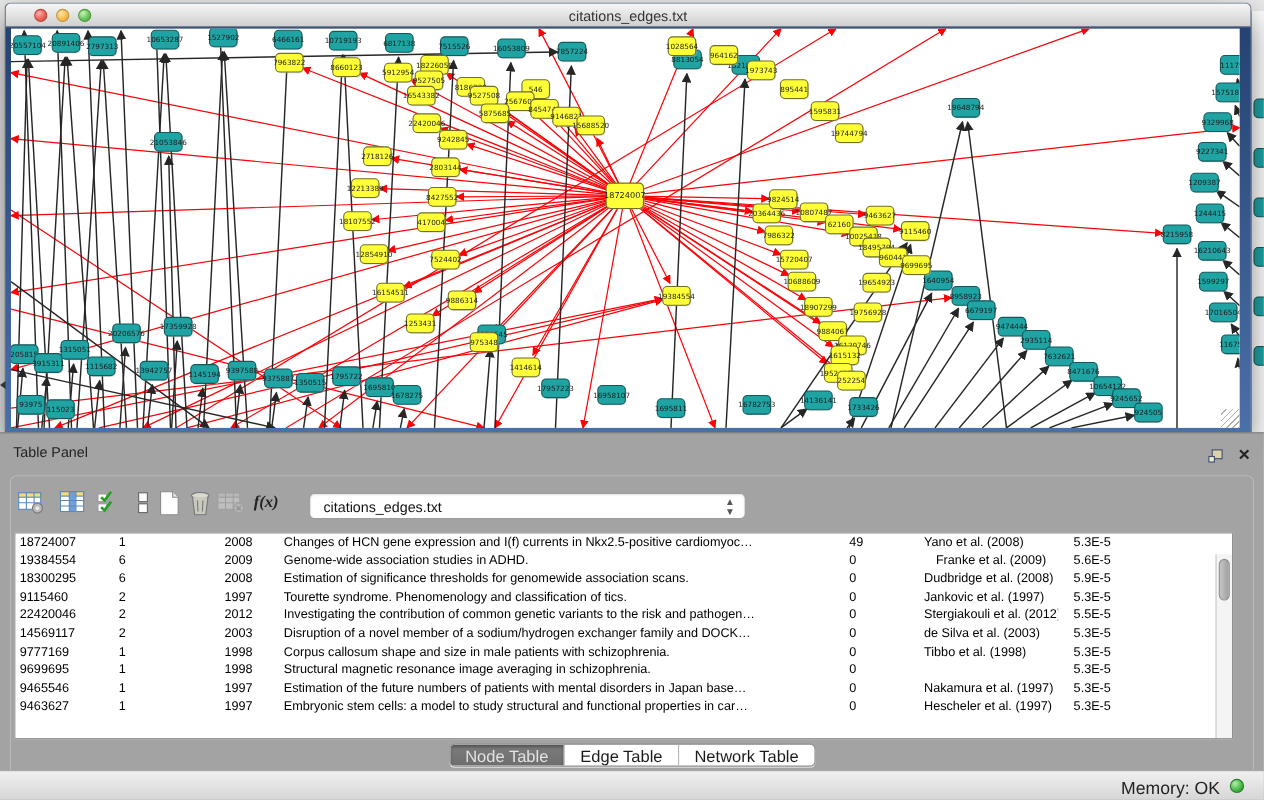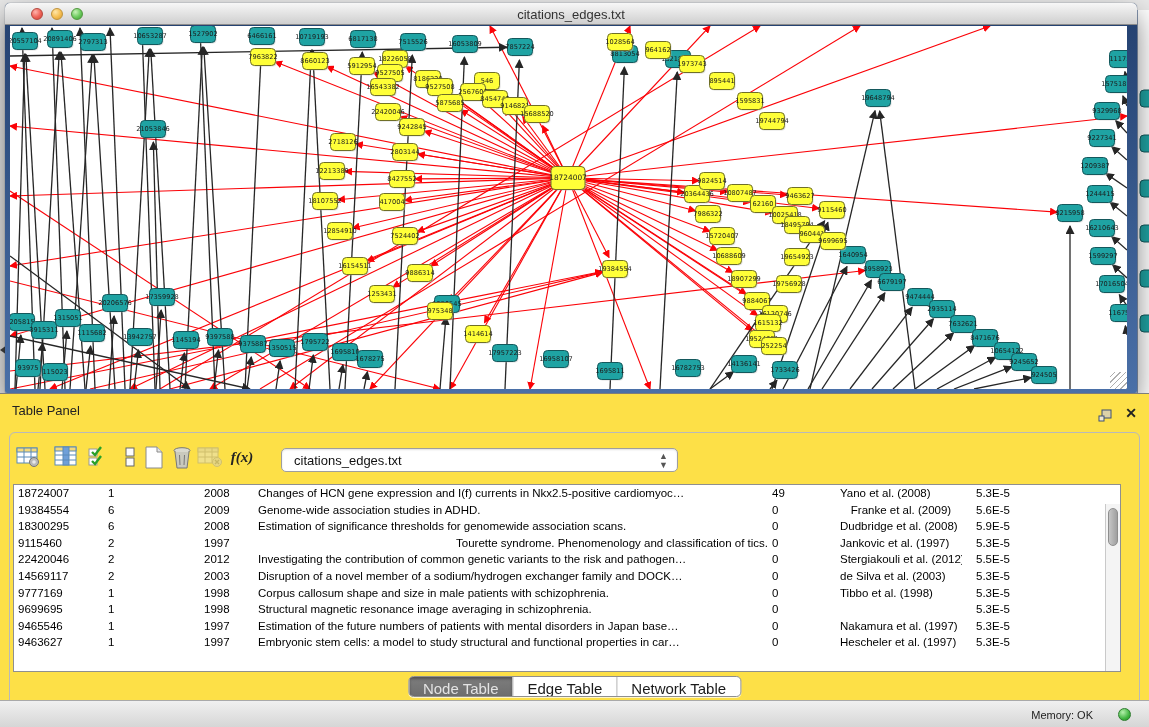--- a/index.html
+++ b/index.html
@@ -23,21 +23,21 @@
     background:repeating-linear-gradient(135deg, transparent 0 3px, #9a9a9a 3px 4px); opacity:.8; }
 
   
   .bg-window { position:absolute; left:1137px; top:10px; width:12px; height:383px;
     background:#fff; border-left:1px solid #93a3bd; overflow:hidden; }
   .left-artifact { position:absolute; left:0px; top:345px; width:0; height:0;
     border-top:5px solid transparent; border-bottom:5px solid transparent; border-right:7px solid #444; }
 
   
   .table-panel { position:absolute; left:0; top:393px; width:1149px; height:334px;
-    background:#fde047; border-top:1px solid #7d7d7d; }
+    background:#a3a3a3; border-top:1px solid #7d7d7d; }
   .panel-title { position:absolute; left:12px; top:9px; font-size:13px; color:#222; }
   .panel-ctl { position:absolute; top:14px; cursor:default; }
   .panel-body { position:absolute; left:9px; top:38px; width:1131px; height:288px;
     border:1px solid #b9b9b9; border-radius:6px; }
 
   .toolbar-btn { position:absolute; top:52px; width:28px; height:26px; text-align:center; }
   .combo { position:absolute; left:281px; top:54px; width:397px; height:24px; background:#fff;
     border:1px solid #9e9e9e; border-radius:5px; box-shadow:inset 0 1px 2px rgba(0,0,0,.12); }
   .combo-text { position:absolute; left:12px; top:4px; font-size:13px; color:#111; }
   .combo-arrows { position:absolute; right:9px; top:3px; font-size:9px; color:#555; line-height:9px; text-align:center; }
@@ -59,21 +59,21 @@
   .tabs { position:absolute; left:50%; transform:translateX(-50%); top:282px; height:21px;
     display:flex; border:1px solid #8f8f8f; border-radius:5px; overflow:hidden;
     background:#fff; box-shadow:0 1px 0 rgba(255,255,255,.7); }
   .tab { font-size:15px; color:#1b1b1b; padding:3px 14px 0 14px; border-right:1px solid #b5b5b5; }
   .tab:last-child { border-right:none; }
   .tab.active { background:linear-gradient(#7d7d7d,#6e6e6e); color:#e3e3e3;
     box-shadow:inset 0 2px 3px rgba(0,0,0,.35); }
 
   .status-bar { position:absolute; left:0; bottom:0; width:100%; height:27px;
     background:linear-gradient(#f0f0f0,#d6d6d6); border-top:1px solid #a9a9a9; }
-  .memory-label { position:absolute; right:56px; top:8px; font-size:11px; color:#222; }
+  .memory-label { position:absolute; right:40px; top:8px; font-size:16px; color:#222; }
   .memory-ball { position:absolute; right:18px; top:7px; width:13px; height:13px; border-radius:50%;
     border:1px solid #2c7c2c;
     background:radial-gradient(circle at 35% 30%, #b4f0ab, #42b542 60%, #1f8f1f); }
 </style>
 </head>
 <body>
 
 <div class="bg-window">
   <svg id="sliver-svg" width="12" height="383">
       <rect x="2" y="80" width="14" height="17" rx="4" fill="#1fa3a3" stroke="#14585c"></rect>
@@ -926,21 +926,21 @@
           <div class="td" style="width: 54px;">2008</div>
           <div class="td" style="width: 514px;">Estimation of significance thresholds for genomewide association scans.</div>
           <div class="td" style="width: 58px;">0</div>
           <div class="td" style="width: 136px; padding-left: 14px;">Dudbridge et al. (2008)</div>
           <div class="td" style="width: 98px; padding-left: 14px;">5.9E-5</div>
         </div>
         <div class="trow">
           <div class="td" style="width: 90px;">9115460</div>
           <div class="td" style="width: 96px;">2</div>
           <div class="td" style="width: 54px;">1997</div>
-          <div class="td" style="width: 514px; text-align: right;">Tourette syndrome. Phenomenology and classification of tics.</div>
+          <div class="td" style="width: 514px;">Tourette syndrome. Phenomenology and classification of tics.</div>
           <div class="td" style="width: 58px;">0</div>
           <div class="td" style="width: 136px; padding-left: 14px;">Jankovic et al. (1997)</div>
           <div class="td" style="width: 98px; padding-left: 14px;">5.3E-5</div>
         </div>
         <div class="trow">
           <div class="td" style="width: 90px;">22420046</div>
           <div class="td" style="width: 96px;">2</div>
           <div class="td" style="width: 54px;">2012</div>
           <div class="td" style="width: 514px;">Investigating the contribution of common genetic variants to the risk and pathogen…</div>
           <div class="td" style="width: 58px;">0</div>

